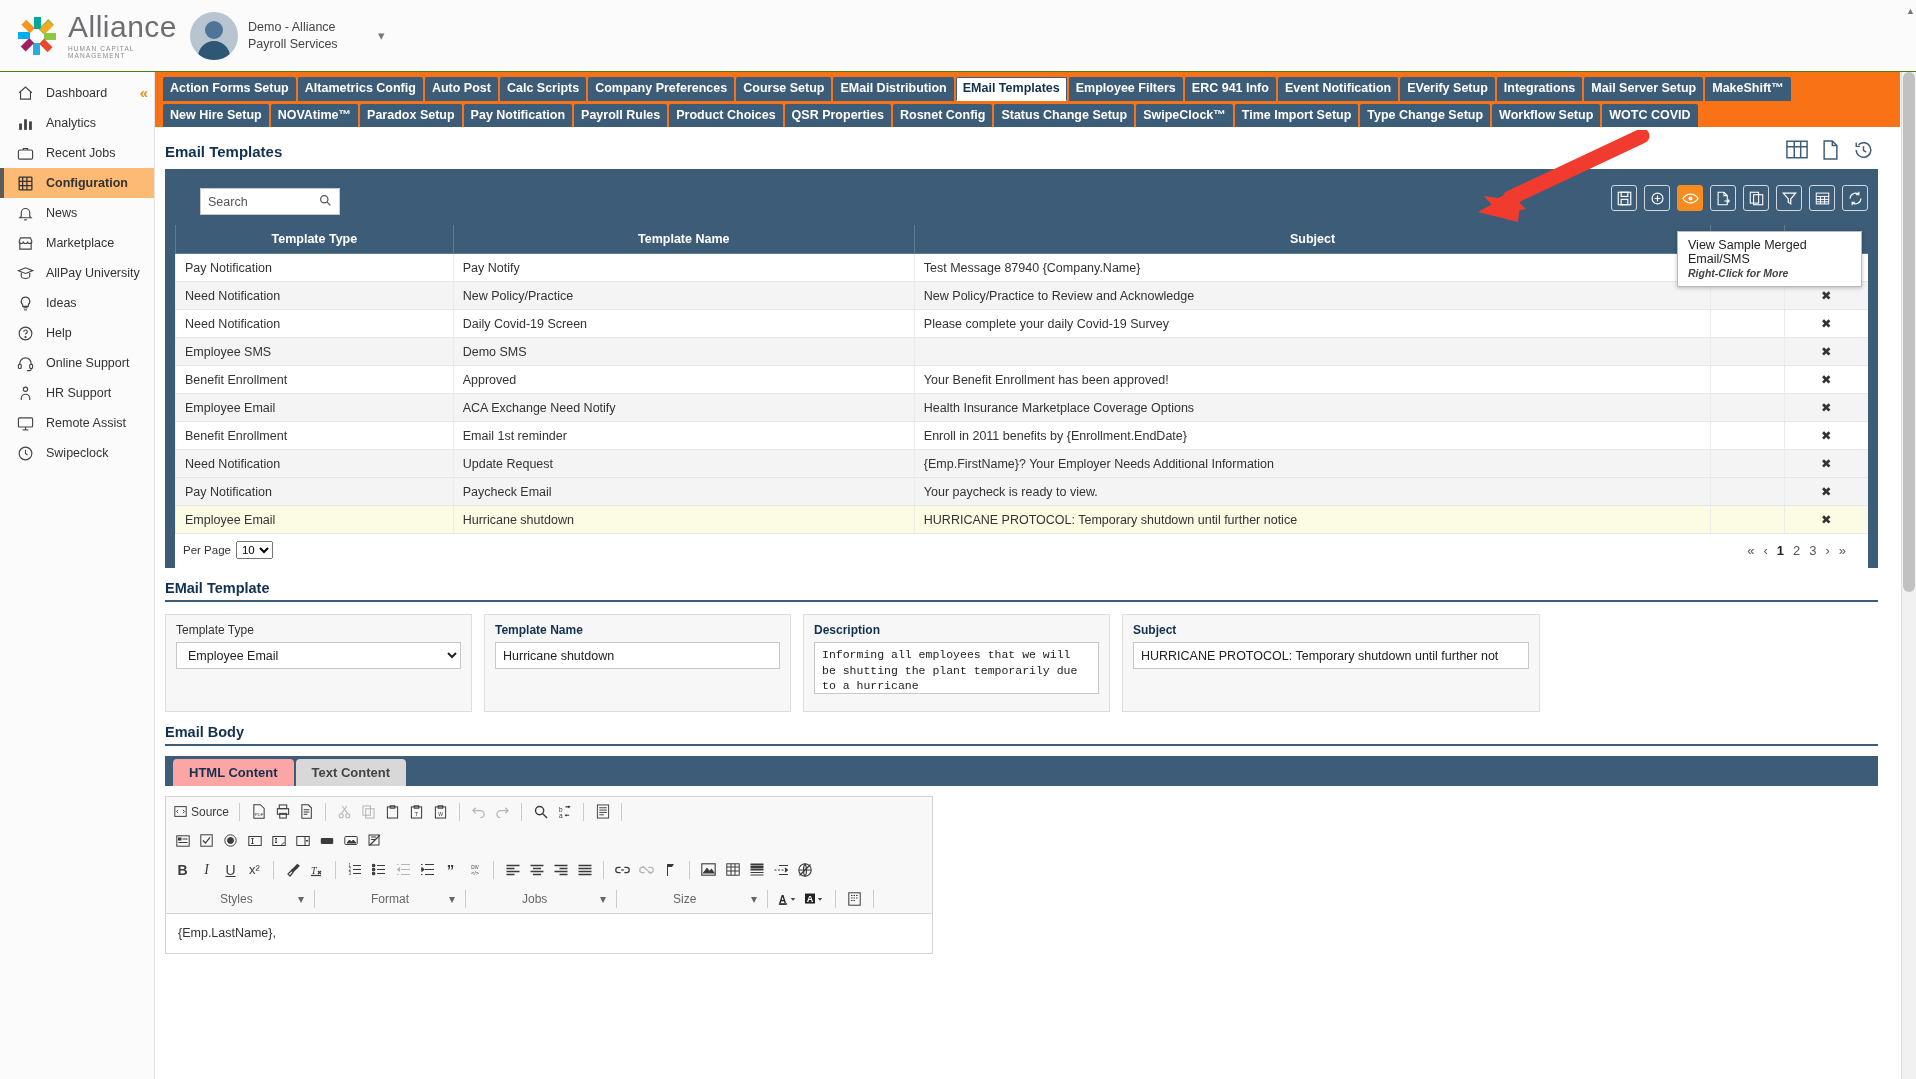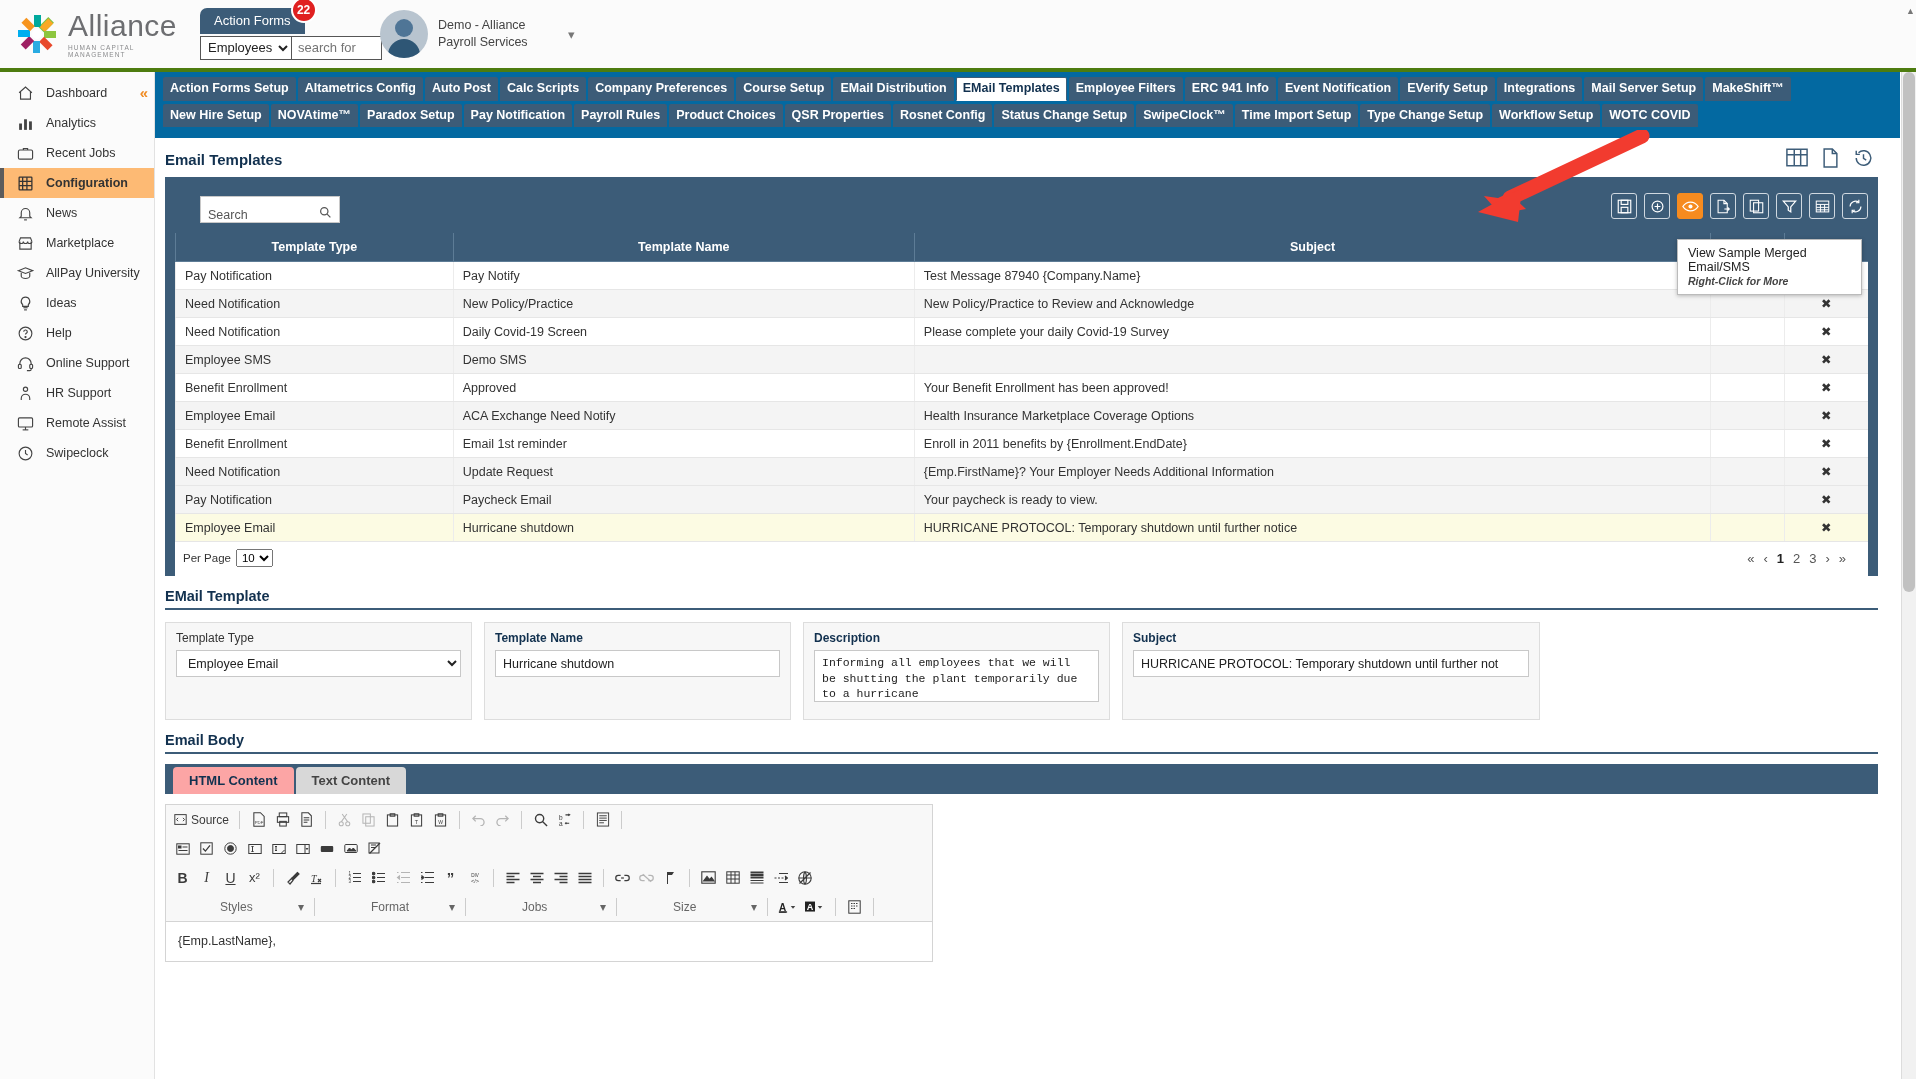--- a/index.html
+++ b/index.html
@@ -9,21 +9,21 @@
     font-family: "Liberation Sans", sans-serif;
     font-size: 13px;
     color: #333;
     background: #ffffff;
     overflow: hidden;
   }
 
   
   .topbar {
     position: absolute; top:0; left:0; width:1916px; height:72px;
-    background:#fbfbfb; border-bottom:4px solid #4d7c0f;
+    background:#fbfbfb; border-bottom:1px solid #4d7c0f;
     display:flex; align-items:center;
   }
   .logo-wrap { width:190px; display:flex; align-items:center; padding-left:14px; }
   .logo-mark { width:46px; height:46px; position:relative; flex:0 0 auto; }
   .logo-text { margin-left:8px; }
   .logo-title { font-size:30px; color:#6d6e71; letter-spacing:.5px; line-height:1; font-weight:300;}
   .logo-sub { font-size:6.5px; color:#8a8b8d; letter-spacing:1.1px; margin-top:3px; }
 
   .actionforms-wrap { position:relative; margin-left:10px; width:180px; }
   .action-forms-btn {
@@ -76,42 +76,42 @@
     cursor:pointer;
   }
   .side-item.active { background:#fdba74; border-left:4px solid #5c5c5c; padding-left:12px; font-weight:bold; }
   .side-icon { width:18px; height:18px; display:flex; align-items:center; justify-content:center; color:#444; }
   .side-icon svg { display:block; }
   .collapse-arrows { position:absolute; right:6px; top:12px; color:#f08c24; font-size:15px; font-weight:bold; }
 
   
   .content { position:absolute; left:155px; top:72px; width:1745px; height:1007px; background:#fff; }
 
-  .tabs-area { padding:5px 0 8px 8px; background:#0369a1; }
+  .tabs-area { padding:5px 0 0 8px; background:#f97316; }
   .tabrow { display:flex; gap:2px; margin-bottom:3px; }
   .tab {
     background:#3c5c78; color:#fff; font-size:12.5px; font-weight:bold;
     padding:3px 7px 4px; border-radius:2px 2px 0 0; white-space:nowrap;
     line-height:16px; cursor:pointer;
   }
   .tab.active { background:#fff; color:#12314f; border:1px solid #3c5c78; border-bottom:1px solid #fff; padding:2px 6px 4px; }
 
   .panel-title {
     font-size:15px; font-weight:bold; color:#12314f;
     padding:10px 0 6px 10px; display:flex; align-items:center;
   }
   .panel-title .right-icons { margin-left:auto; display:flex; gap:14px; padding-right:26px; color:#3c5c78; }
 
   .blue-panel {
     margin:0 22px 0 10px; background:#3c5c78; position:relative;
     padding:10px 10px 0 10px;
   }
   .search-box {
     background:#fff; border:1px solid #c8c8c8; width:140px; height:27px;
-    margin:9px 0 10px 25px; display:flex; align-items:flex-end; padding:0 7px;
+    margin:9px 0 10px 25px; display:flex; align-items:center; padding:0 7px;
     font-size:12.5px; color:#555;
   }
   .search-box .mag { margin-left:auto; color:#555; }
 
   .toolbar-icons { position:absolute; right:10px; top:16px; display:flex; gap:7px; }
   .tbi {
     width:26px; height:26px; border:1px solid #cfd8e0; border-radius:3px;
     display:flex; align-items:center; justify-content:center; color:#fff;
     cursor:pointer; background:transparent;
   }
@@ -210,32 +210,20 @@
           <circle r="5" fill="#ffffff"></circle>
         </g>
       </svg>
     </div>
     <div class="logo-text">
       <div class="logo-title">Alliance</div>
       <div class="logo-sub">HUMAN CAPITAL MANAGEMENT</div>
     </div>
   </div>
 
-  <div class="actionforms-wrap">
-    <div class="action-forms-btn">
-      <span>Action Forms</span>
-      <span class="badge-22">22</span>
-    </div>
-    <div class="search-row">
-      <select class="emp-select">
-        <option>Employees</option>
-      </select>
-      <input class="search-for" placeholder="search for" style="">
-    </div>
-  </div>
 
 
   <div class="userbox">
     <div class="avatar">
       <div class="head"></div>
         <div class="body"></div>
     </div>
     <div class="username">Demo - Alliance Payroll Services</div>
     <div class="chev">▾</div>
   </div>

